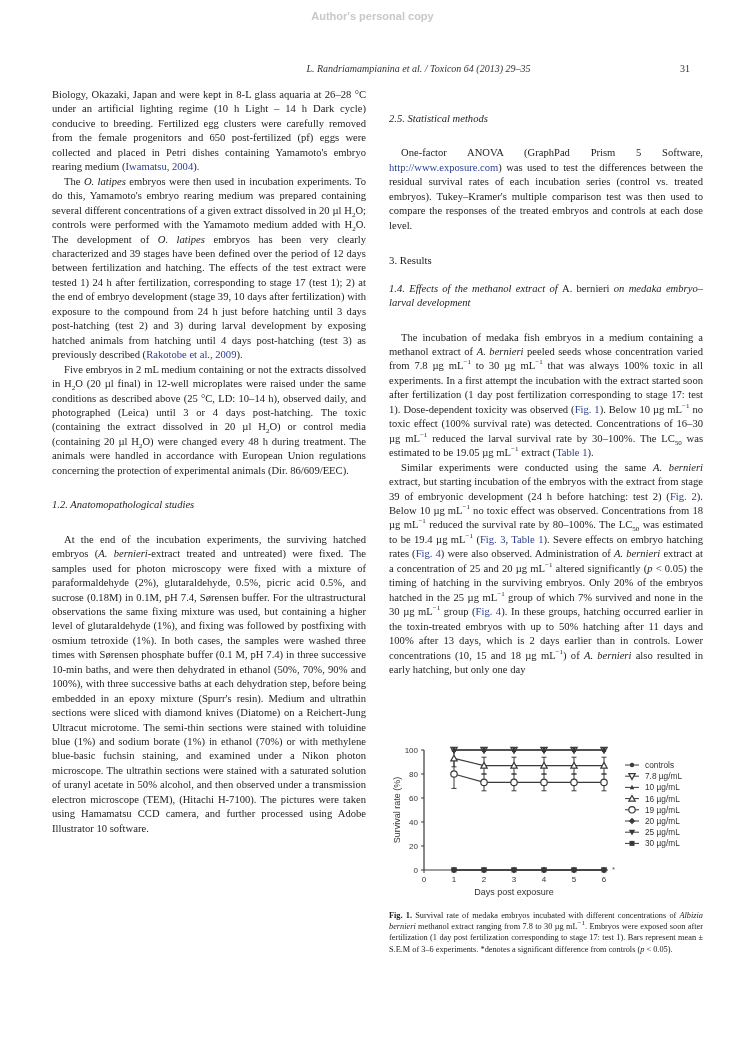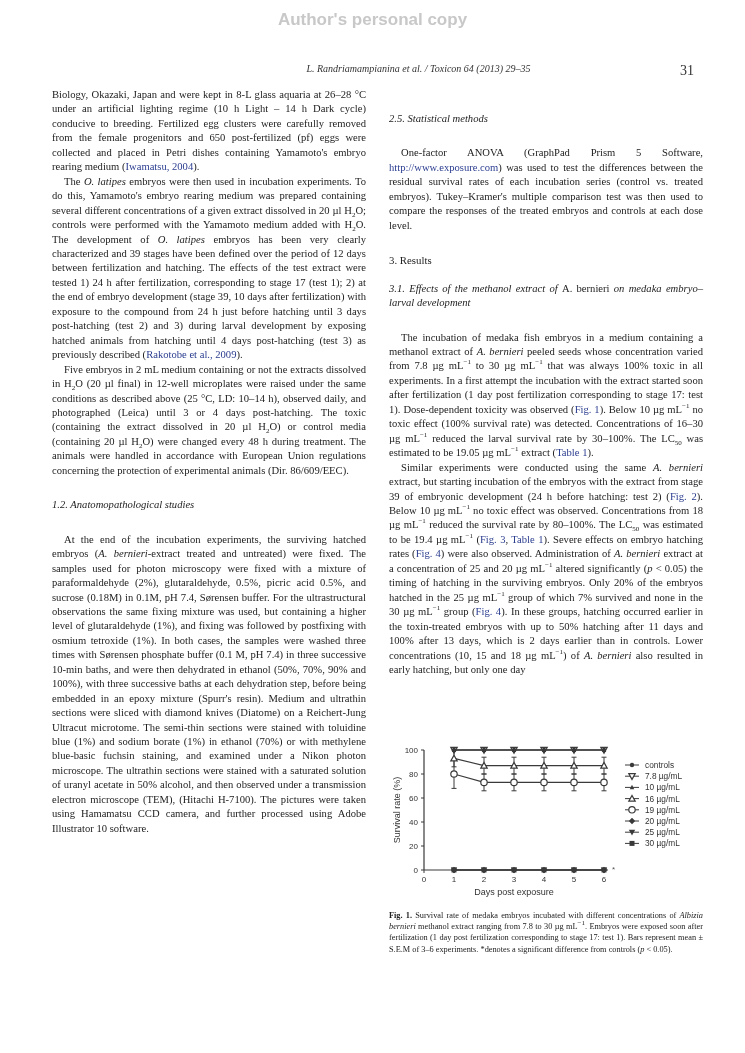--- a/index.html
+++ b/index.html
@@ -1,22 +1,22 @@
 <!DOCTYPE html>
 <html><head>
 <meta charset="utf-8">
 <style>
   html, body { margin: 0; padding: 0; background: #ffffff; }
   body { width: 745px; height: 1053px; position: relative; overflow: hidden;
          font-family: "Liberation Serif", "DejaVu Serif", serif; color: #222; }
   .watermark { position: absolute; top: 10px; left: 0; width: 745px; text-align: center;
-               font-family: "Liberation Sans", sans-serif; font-weight: bold; font-size: 17px; color: #c8c8c8; }
+               font-family: "Liberation Sans", sans-serif; font-weight: bold; font-size: 11px; color: #c8c8c8; }
   .running-head { position: absolute; top: 63px; left: 0; width: 745px; text-align: center;
                   font-size: 10px; font-style: italic; color: #333; padding-left: 46px; }
-  .page-number { position: absolute; top: 63px; left: 680px; font-size: 14px; color: #333; }
+  .page-number { position: absolute; top: 63px; left: 680px; font-size: 10px; color: #333; }
   .col { position: absolute; top: 88px; width: 314px; font-size: 10.6px; line-height: 14.45px; text-align: justify; hyphens: manual; }
   .col-left { left: 52px; }
   .col-right { left: 389px; top: 88px; margin-top: 24px; }
   p { margin: 0; text-indent: 12px; }
   p.noindent { text-indent: 0; }
   .sec-head { font-style: italic; margin: 0; text-indent: 0; }
   .sec-bold { font-weight: normal; margin: 0; text-indent: 0; font-size: 10.8px; }
   .link { color: #2b3d8f; }
   .gap-s { height: 14px; }
   .gap-m { height: 20px; }
@@ -43,21 +43,21 @@
   <p><span>At the end of the incubation experiments, the surviving hatched embryos (</span><i>A. bernieri</i><span>-extract treated and untreated) were fixed. The samples used for photon microscopy were fixed with a mixture of paraformaldehyde (2%), glutaraldehyde, 0.5%, picric acid 0.5%, and sucrose (0.18M) in 0.1M, pH 7.4, Sørensen buffer. For the ultrastructural observations the same fixing mixture was used, but containing a higher level of glutaraldehyde (1%), and fixing was followed by postfixing with osmium tetroxide (1%). In both cases, the samples were washed three times with Sørensen phosphate buffer (0.1 M, pH 7.4) in three successive 10-min baths, and were then dehydrated in ethanol (50%, 70%, 90% and 100%), with three successive baths at each dehydration step, before being embedded in an epoxy mixture (Spurr's resin). Medium and ultrathin sections were sliced with diamond knives (Diatome) on a Reichert-Jung Ultracut microtome. The semi-thin sections were stained with toluidine blue (1%) and sodium borate (1%) in ethanol (70%) or with methylene blue-basic fuchsin staining, and examined under a Nikon photon microscope. The ultrathin sections were stained with a saturated solution of uranyl acetate in 50% alcohol, and then observed under a transmission electron microscope (TEM), (Hitachi H-7100). The pictures were taken using Hamamatsu CCD camera, and further processed using Adobe Illustrator 10 software.</span></p>
 </div>
 
 <div class="col col-right">
   <p class="sec-head">2.5.  Statistical methods</p>
   <div class="gap-m"></div>
   <p><span>One-factor ANOVA (GraphPad Prism 5 Software, </span><span class="link">http://www.exposure.com</span><span>) was used to test the differences between the residual survival rates of each incubation series (control vs. treated embryos). Tukey–Kramer's multiple comparison test was then used to compare the responses of the treated embryos and controls at each dose level.</span></p>
   <div class="gap-m"></div>
   <p class="sec-bold">3.  Results</p>
   <div class="gap-s"></div>
-  <p class="sec-head"><span>3.1.  Effects of the methanol extract of </span><span style="font-style:normal">A. bernieri</span><span> on medaka embryo–larval development</span></p>
+  <p class="sec-head"><span>1.4.  Effects of the methanol extract of </span><span style="font-style:normal">A. bernieri</span><span> on medaka embryo–larval development</span></p>
   <div class="gap-m"></div>
   <p><span>The incubation of medaka fish embryos in a medium containing a methanol extract of </span><i>A. bernieri</i><span> peeled seeds whose concentration varied from 7.8 µg mL</span><sup>−1</sup><span> to 30 µg mL</span><sup>−1</sup><span> that was always 100% toxic in all experiments. In a first attempt the incubation with the extract started soon after fertilization (1 day post fertilization corresponding to stage 17: test 1). Dose-dependent toxicity was observed (</span><span class="link">Fig. 1</span><span>). Below 10 µg mL</span><sup>−1</sup><span> no toxic effect (100% survival rate) was detected. Concentrations of 16–30 µg mL</span><sup>−1</sup><span> reduced the larval survival rate by 30–100%. The LC</span><sub>50</sub><span> was estimated to be 19.05 µg mL</span><sup>−1</sup><span> extract (</span><span class="link">Table 1</span><span>).</span></p>
   <p><span>Similar experiments were conducted using the same </span><i>A. bernieri</i><span> extract, but starting incubation of the embryos with the extract from stage 39 of embryonic development (24 h before hatching: test 2) (</span><span class="link">Fig. 2</span><span>). Below 10 µg mL</span><sup>−1</sup><span> no toxic effect was observed. Concentrations from 18 µg mL</span><sup>−1</sup><span> reduced the survival rate by 80–100%. The LC</span><sub>50</sub><span> was estimated to be 19.4 µg mL</span><sup>−1</sup><span> (</span><span class="link">Fig. 3</span><span>, </span><span class="link">Table 1</span><span>). Severe effects on embryo hatching rates (</span><span class="link">Fig. 4</span><span>) were also observed. Administration of </span><i>A. bernieri</i><span> extract at a concentration of 25 and 20 µg mL</span><sup>−1</sup><span> altered significantly (</span><i>p</i><span> &lt; 0.05) the timing of hatching in the surviving embryos. Only 20% of the embryos hatched in the 25 µg mL</span><sup>−1</sup><span> group of which 7% survived and none in the 30 µg mL</span><sup>−1</sup><span> group (</span><span class="link">Fig. 4</span><span>). In these groups, hatching occurred earlier in the toxin-treated embryos with up to 50% hatching after 11 days and 100% after 13 days, which is 2 days earlier than in controls. Lower concentrations (10, 15 and 18 µg mL</span><sup>−1</sup><span>) of </span><i>A. bernieri</i><span> also resulted in early hatching, but only one day</span></p>
 </div>
 
 <div class="figure">
   <svg id="chart" width="330" height="165">
       <line x1="39" y1="130" x2="39" y2="10" stroke="#3a3a3a" stroke-width="1.2"></line>
       <line x1="39" y1="130" x2="223" y2="130" stroke="#3a3a3a" stroke-width="1.2"></line>
       <line x1="36" y1="130" x2="39" y2="130" stroke="#3a3a3a" stroke-width="1"></line>

